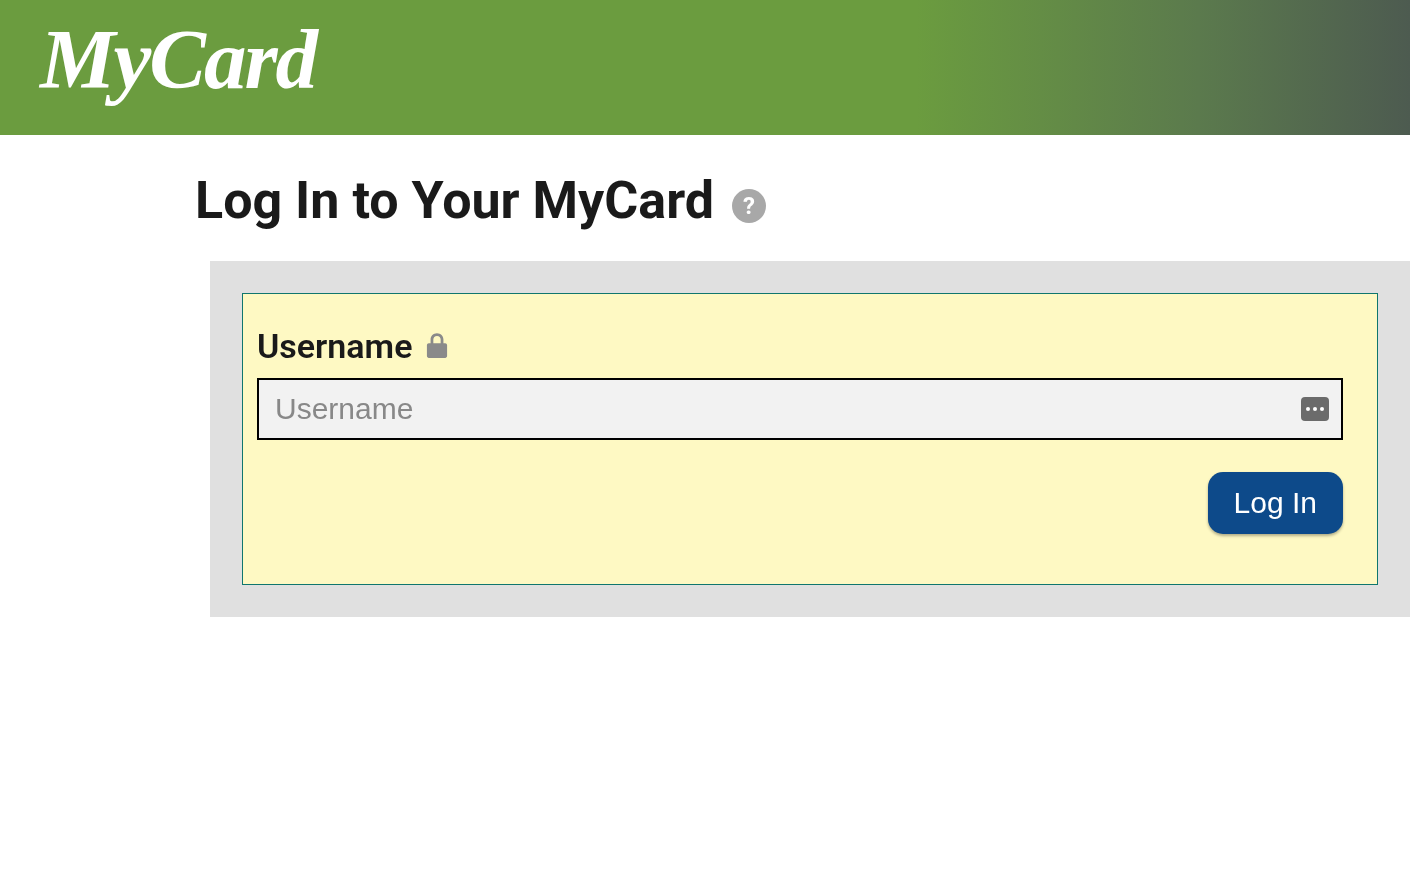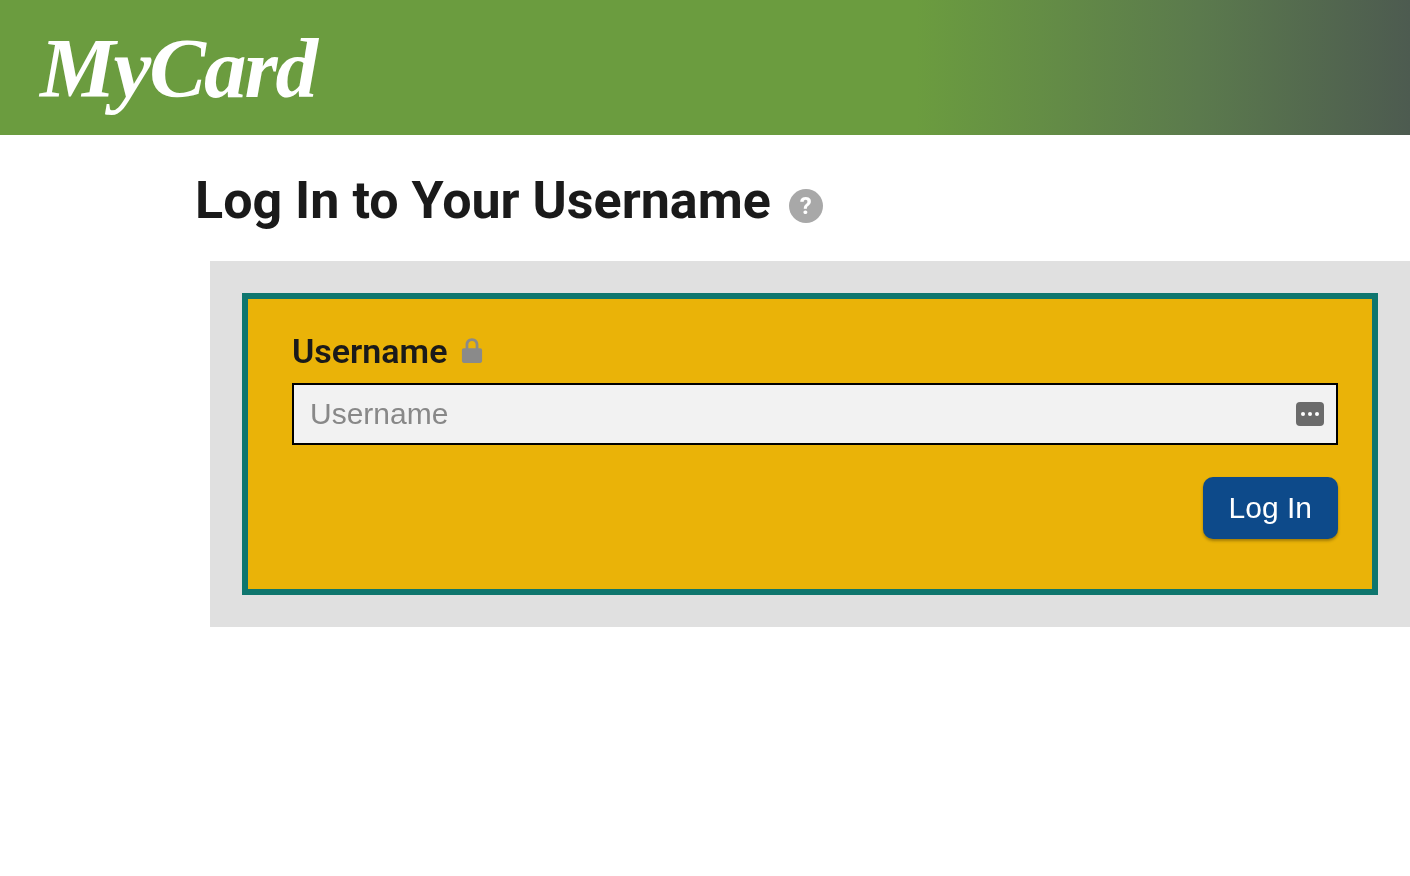--- a/index.html
+++ b/index.html
@@ -10,21 +10,20 @@
     body {
       font-family: -apple-system, BlinkMacSystemFont, "Segoe UI", Roboto, "Helvetica Neue", Arial, sans-serif;
       background: #ffffff;
       width: 1410px;
     }
     .header {
       background: linear-gradient(90deg, #6b9c3f 0%, #6b9c3f 65%, #5b7a4d 85%, #4d5b50 100%);
       height: 135px;
       padding: 10px 40px;
       display: flex;
-      align-items: center;
     }
     .logo {
       display: flex;
       align-items: baseline;
     }
     .logo-script {
       font-family: "Brush Script MT", cursive;
       font-size: 85px;
       font-style: italic;
       color: #ffffff;
@@ -67,23 +66,23 @@
       cursor: pointer;
       margin-top: 10px;
     }
     .panel-outer {
       background: #e0e0e0;
       padding: 32px;
       margin-left: 15px;
       width: 1200px;
     }
     .panel-inner {
-      background: #eab308;
-      border: 6px solid #0f766e;
-      padding: 32px 34px 50px 44px;
+      background: #fef9c3;
+      border: 1px solid #0f766e;
+      padding: 32px 34px 50px 14px;
     }
     .field-label-row {
       display: flex;
       align-items: center;
       gap: 14px;
       margin-bottom: 12px;
     }
     .field-label {
       font-size: 34px;
       font-weight: 600;
@@ -141,38 +140,38 @@
       display: flex;
       justify-content: flex-end;
       margin-top: 32px;
     }
     .login-button {
       background: #0d4a8a;
       color: #ffffff;
       font-size: 30px;
       font-weight: 400;
       border: none;
-      border-radius: 10px;
+      border-radius: 15px;
       padding: 14px 26px;
       cursor: pointer;
       box-shadow: 0 2px 3px rgba(0,0,0,0.3);
     }
   </style>
 </head>
 <body>
 
 <div class="header">
   <div class="logo">
     <span class="logo-script">MyCard</span>
   </div>
 </div>
 
 <div class="content">
   <div class="page-title-row">
-    <h1 class="page-title">Log In to Your Username</h1>
+    <h1 class="page-title">Log In to Your MyCard</h1>
     <div class="help-icon">
       <span>?</span>
     </div>
   </div>
 
   <div class="panel-outer">
     <div class="panel-inner">
       <div class="field-label-row">
         <span class="field-label">Username</span>
         <svg class="lock-icon" viewBox="0 0 24 28" fill="currentColor">

